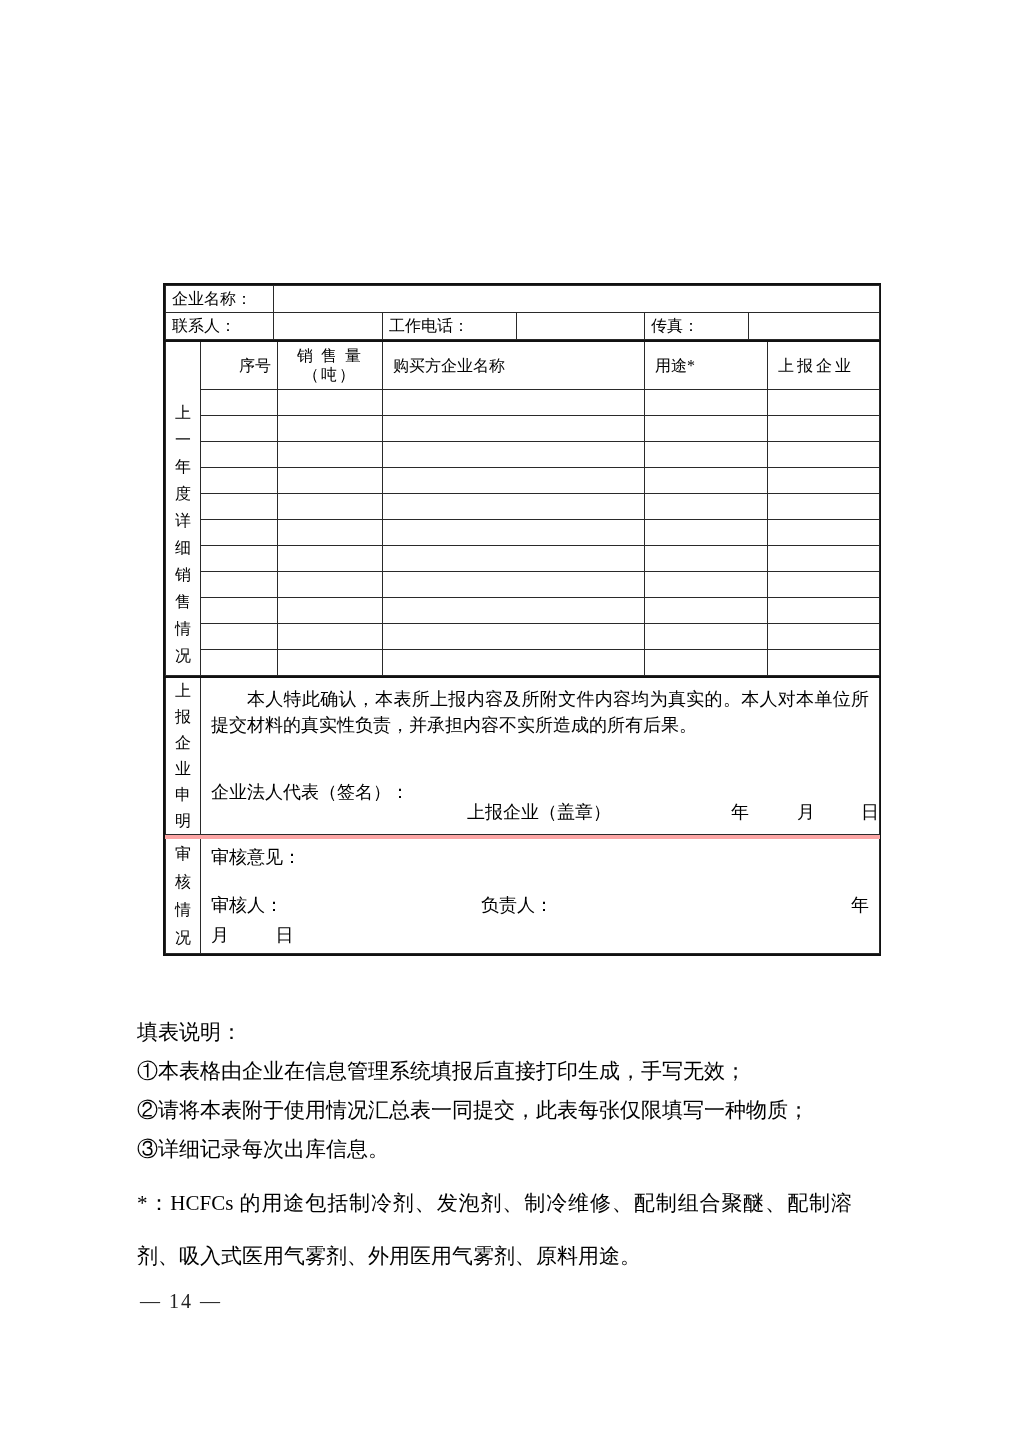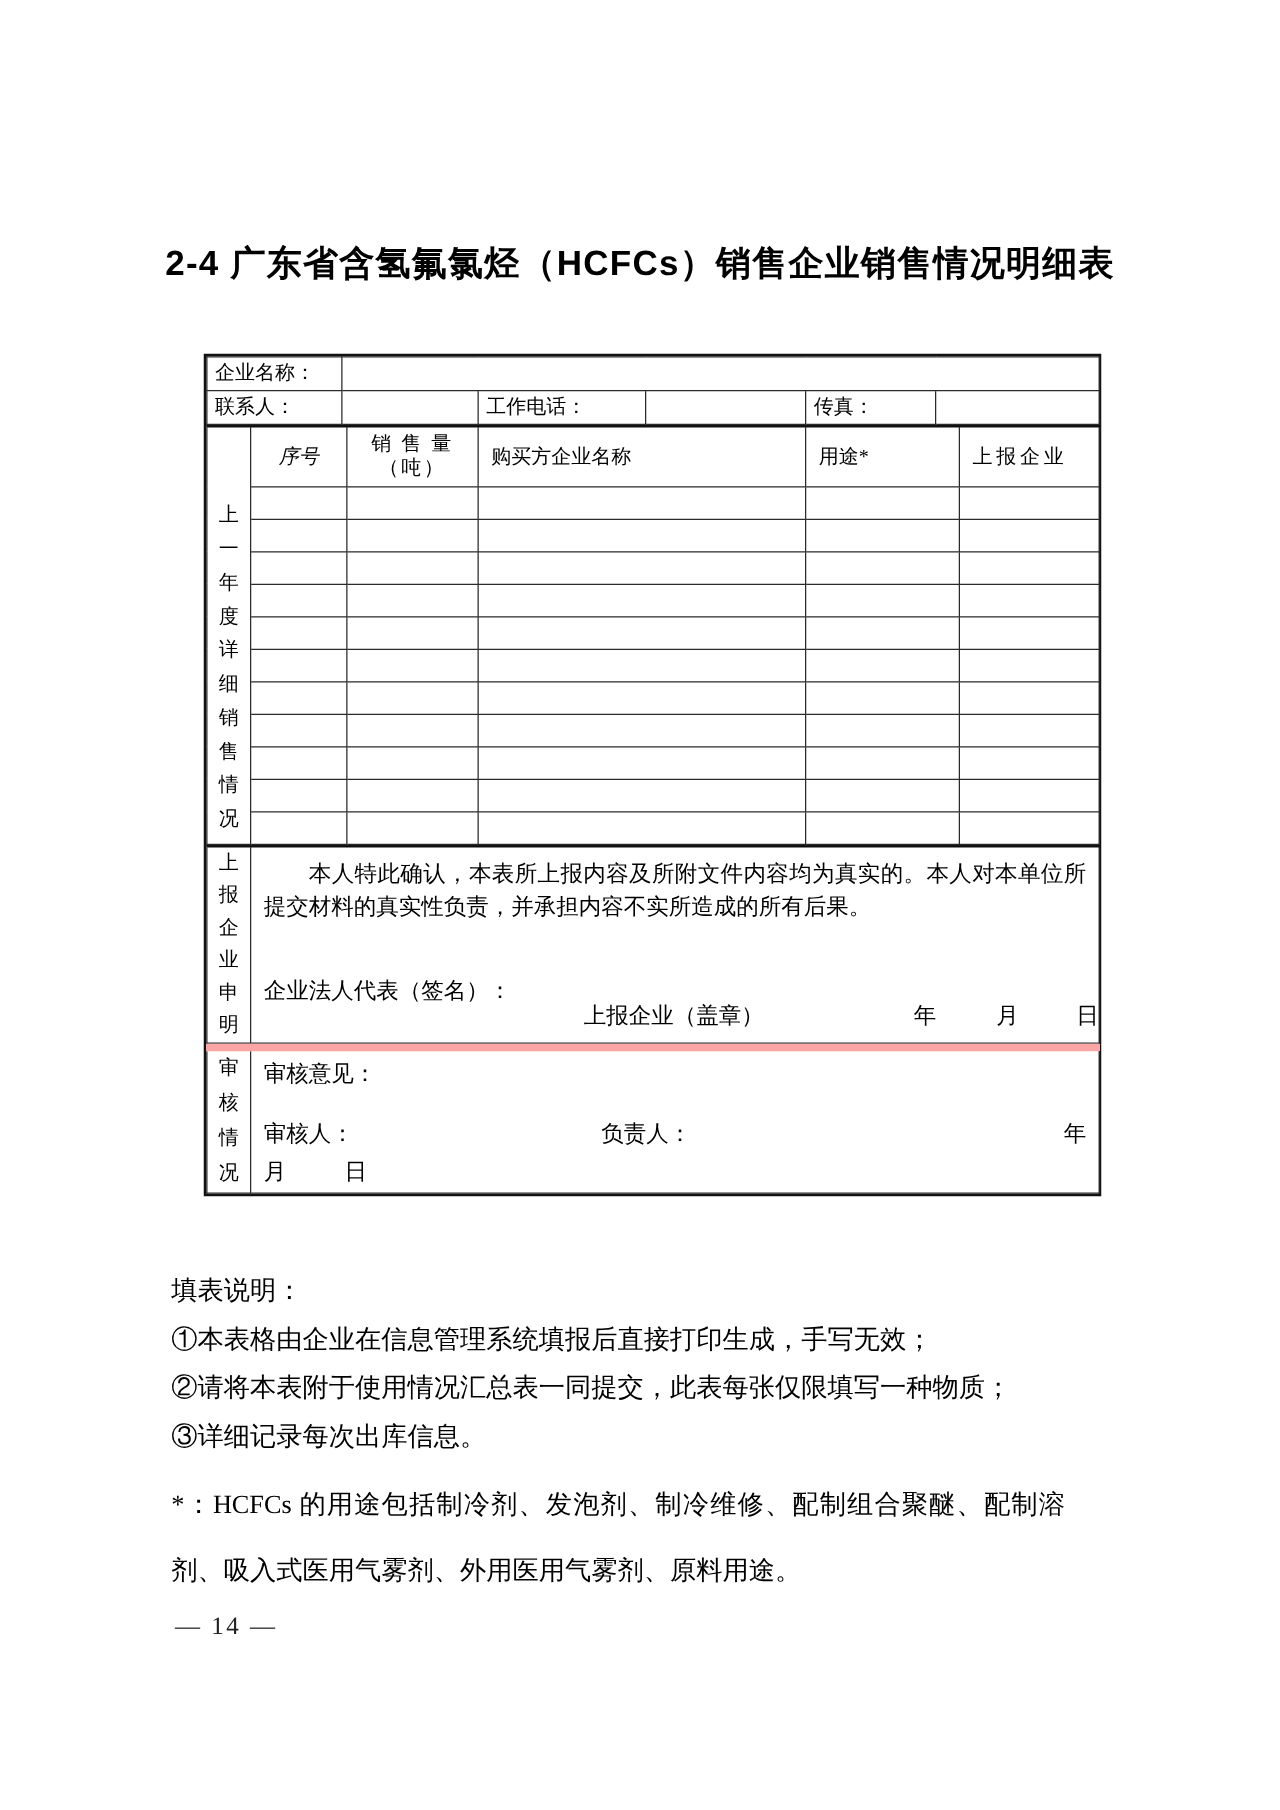--- a/index.html
+++ b/index.html
@@ -40,27 +40,27 @@
   .vert-cell { padding:0; }
   .vert-label {
     width:18px; margin:0 auto;
     word-break:break-all; text-align:center;
     font-size:16px;
   }
   .v-sales { line-height:27px; }
   .v-decl  { line-height:26px; }
   .v-rev   { line-height:28px; }
   .td-sales-vert { vertical-align:bottom; padding-bottom:6px; }
-  .c-center { text-align:center;font-style:italic; }
+  .c-center { text-align:right; }
   .c-left { text-align:left; padding-left:10px; }
   .ls { letter-spacing:3px; }
   .qty-head div { text-align:center; letter-spacing:2px; }
   
   .t-decl { border-top:2px solid #111; }
-  .t-rev  { border-top:6px solid #fca5a5; }
+  .t-rev  { border-top:4px solid #fca5a5; }
   .sec-content { position:relative; vertical-align:top; padding:0; }
   .decl-cell { height:158px; }
   .rev-cell  { height:116px; }
   .decl-statement {
     margin:8px 10px 0 10px;
     text-indent:2em;
     font-size:18px; line-height:26px;
     text-align:justify;
   }
   .decl-sign { position:absolute; left:10px; top:104px; font-size:18px; }
@@ -88,21 +88,20 @@
   .page-number {
     position:absolute; left:140px; top:1290px;
     font-size:20px; letter-spacing:2px; color:#222;
   }
 </style>
 </head>
 <body>
 
 <div class="page">
 
-  <div class="title">2-4 广东省含氢氟氯烃（HCFCs）销售企业销售情况明细表</div>
 
   <div class="form-wrap">
 
     <table class="t-info">
       <colgroup>
         <col style="width:108px">
           <col style="width:109px">
           <col style="width:134px">
         <col style="width:128px">
           <col style="width:104px">

